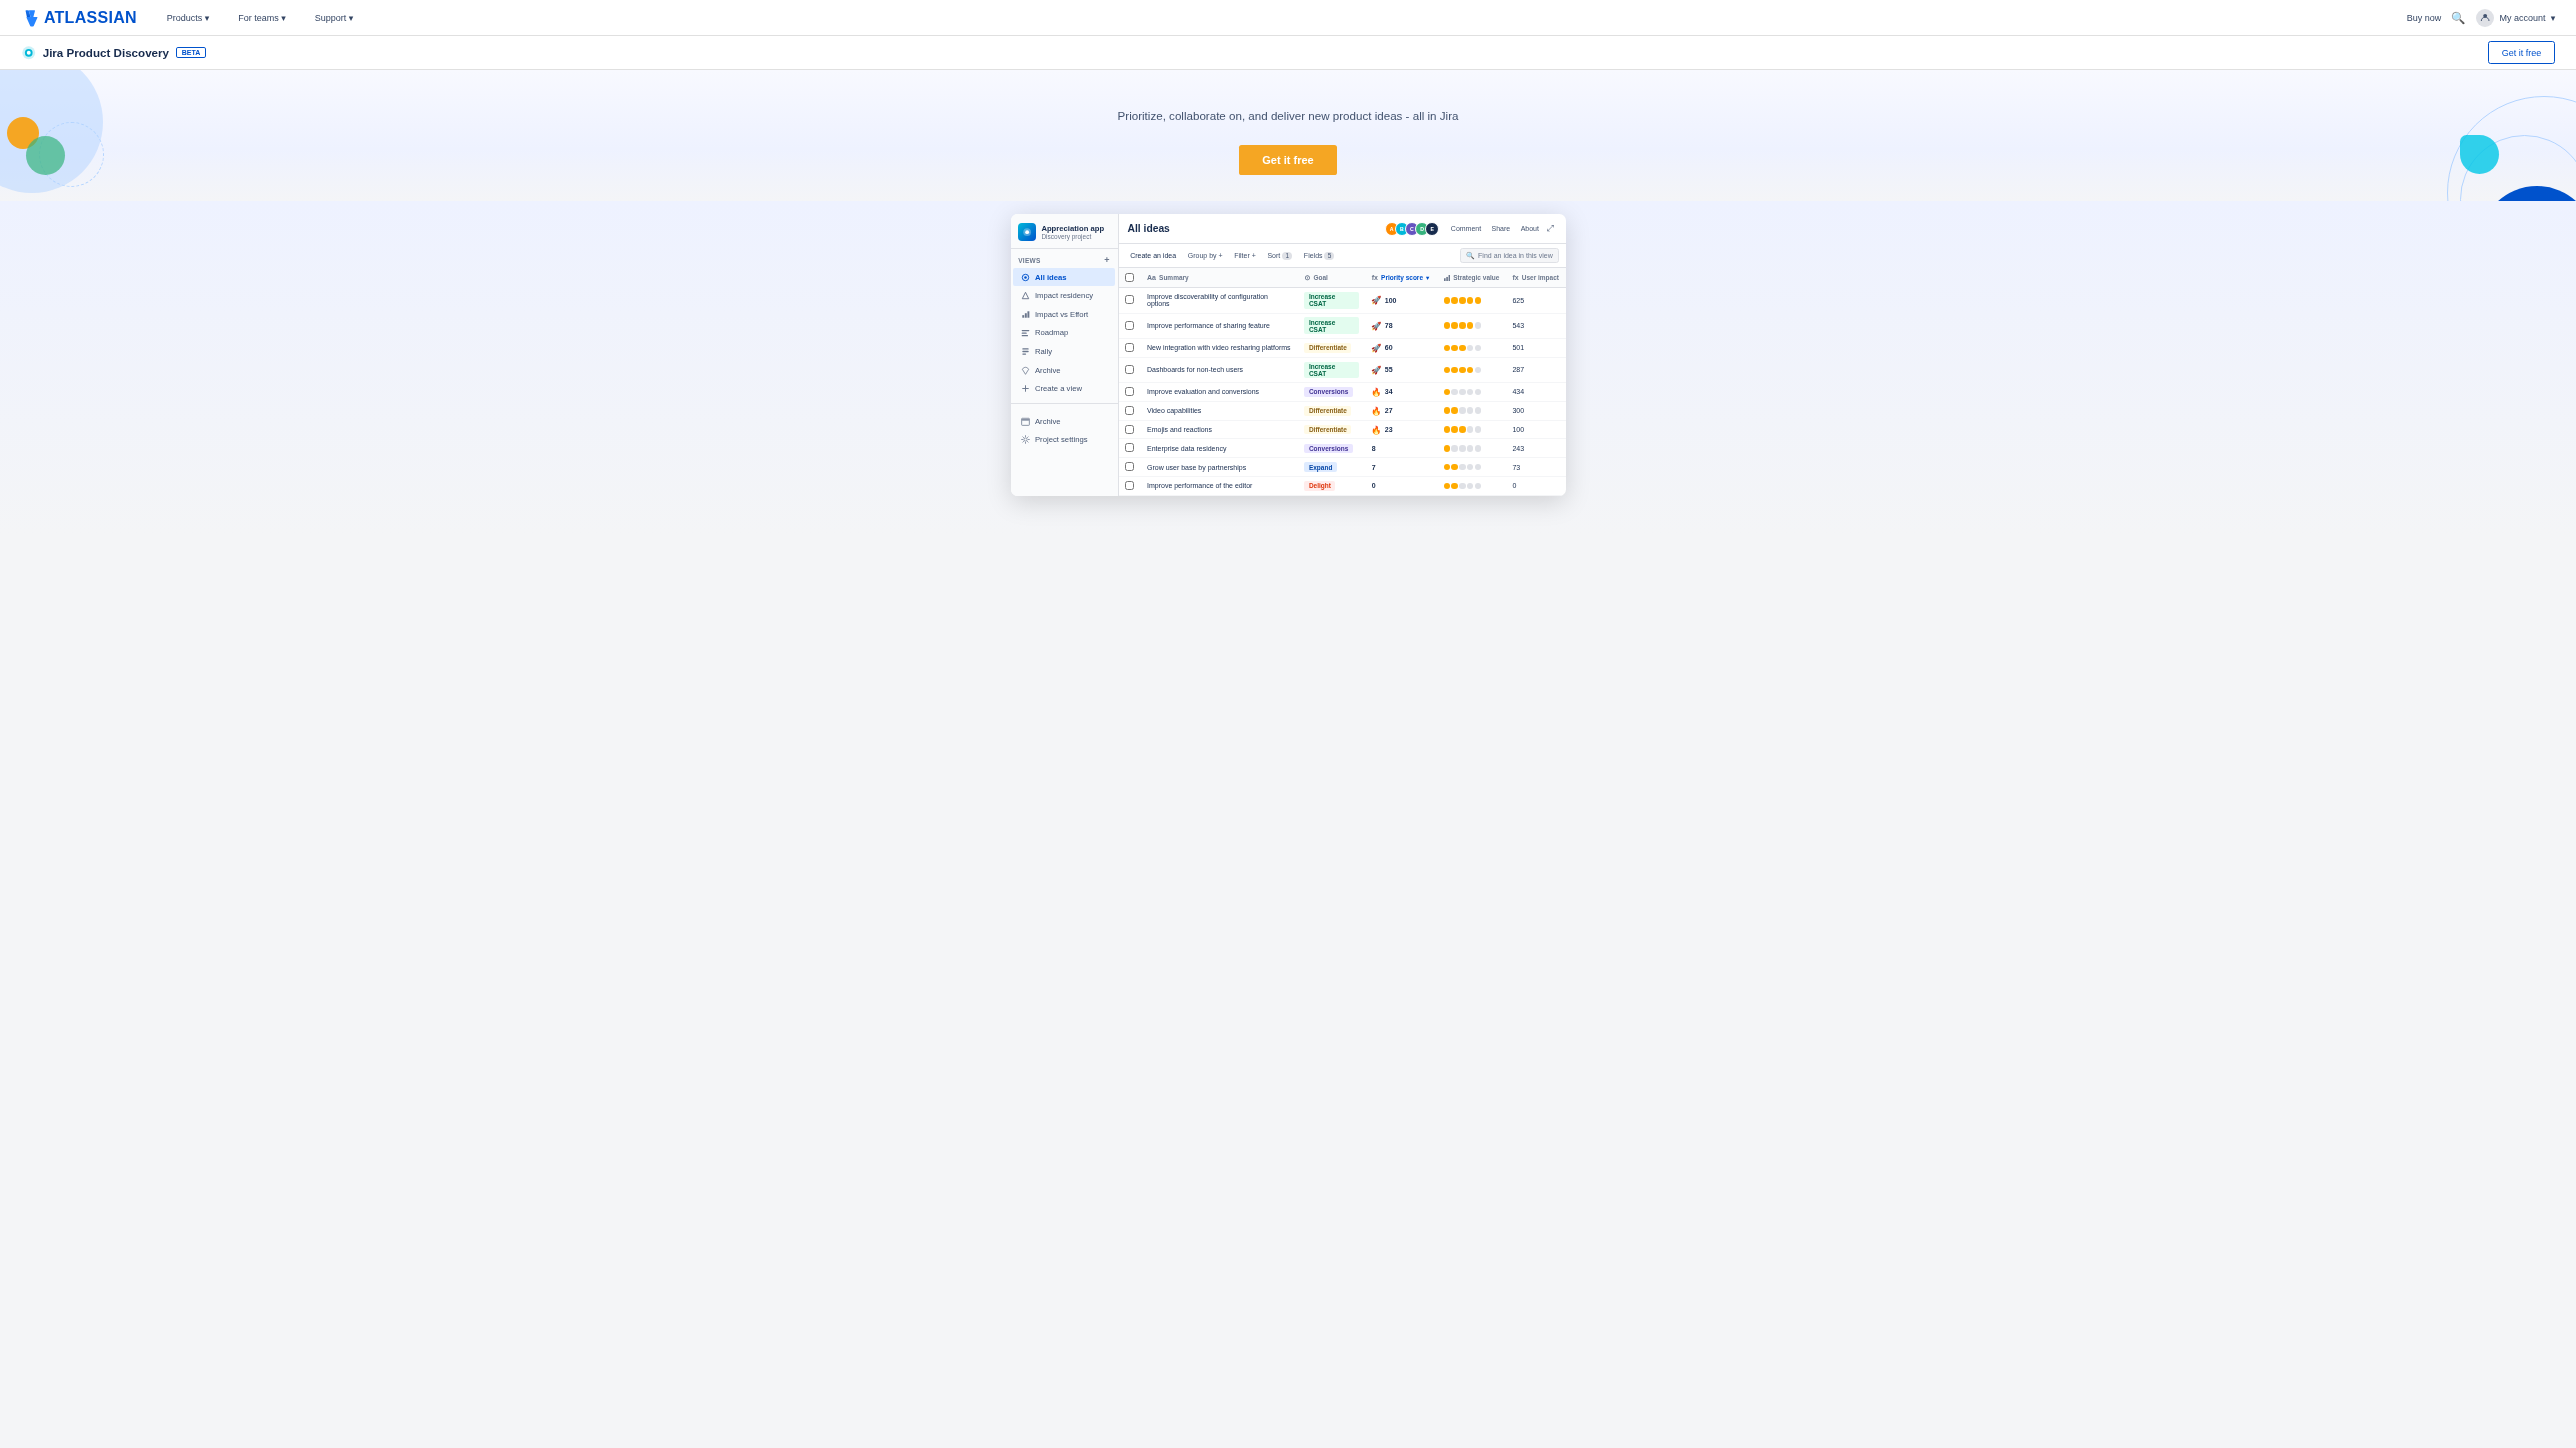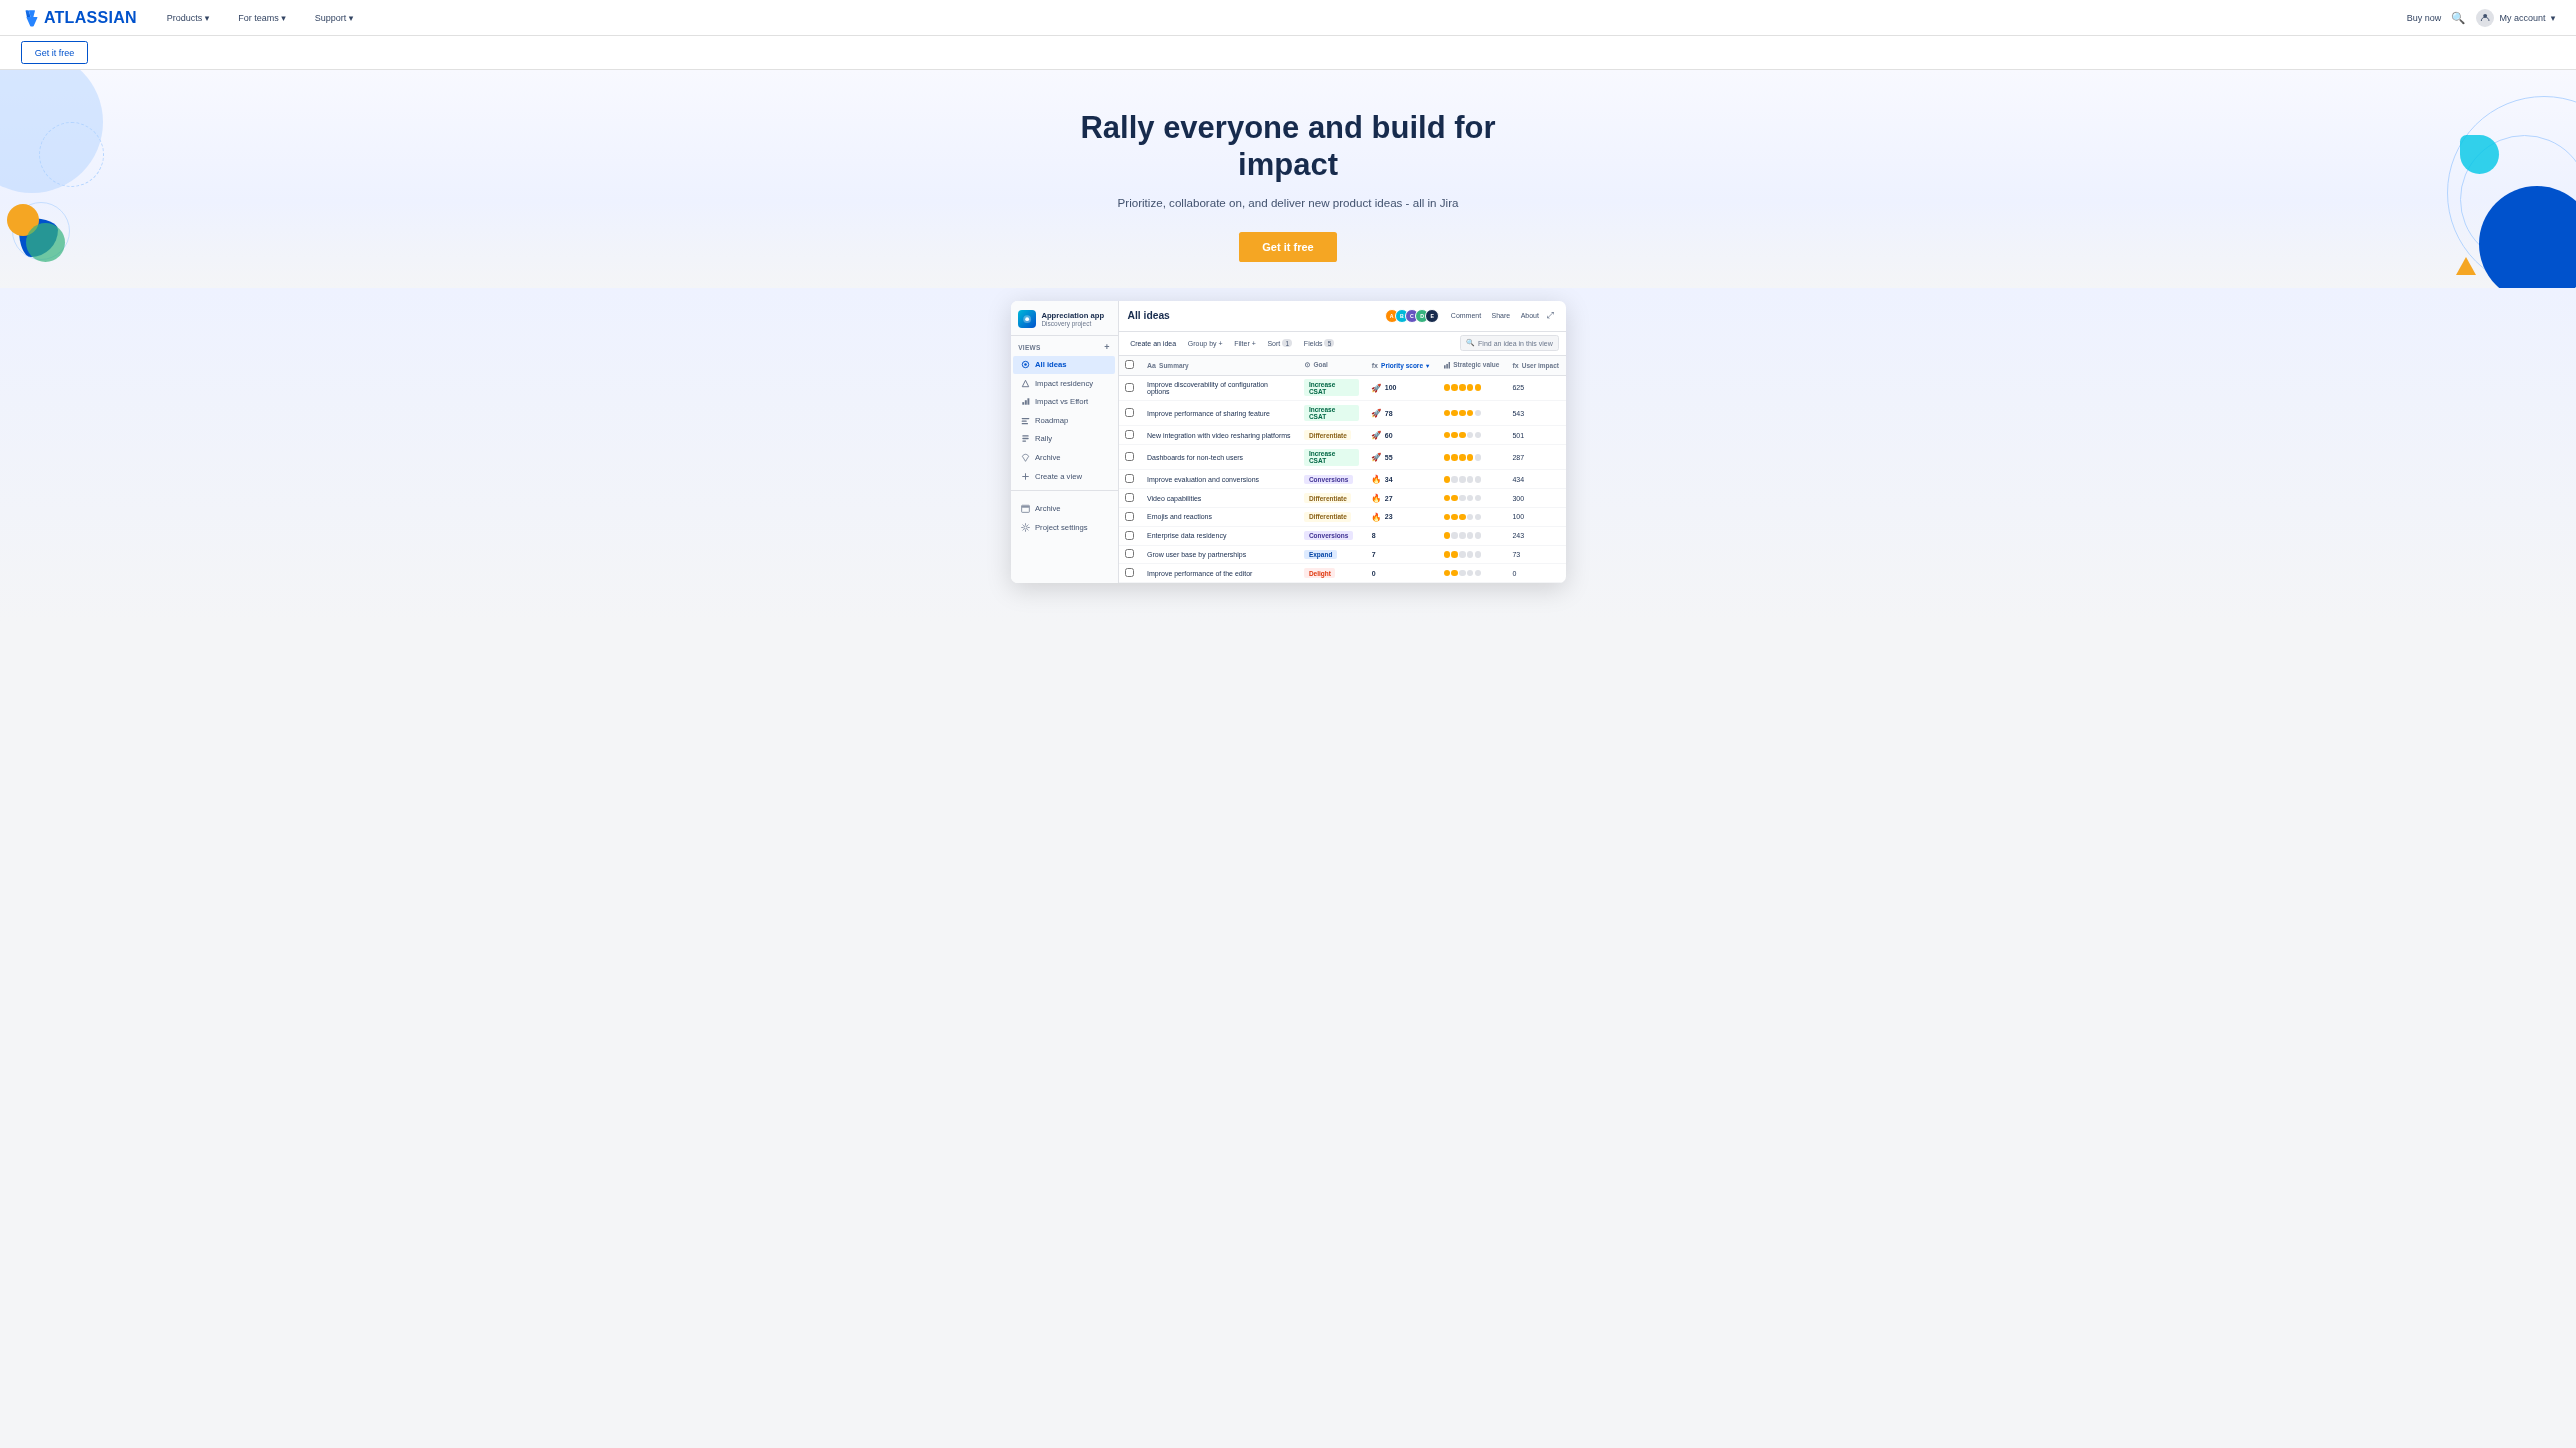--- a/index.html
+++ b/index.html
@@ -132,40 +132,48 @@
             <circle cx="8" cy="6" r="3"></circle>
             <path d="M2 14c0-3.3 2.7-6 6-6s6 2.7 6 6" stroke="#42526e" stroke-width="1.5" fill="none"></path>
           </svg>
       </div>
       <span>My account</span> ▾
     </div>
   </div>
 </nav>
 
 <div class="product-bar">
+  <div class="product-bar-left">
+    <svg class="product-icon" viewBox="0 0 24 24" fill="none">
+      <circle cx="12" cy="12" r="10" fill="#00b8d9" opacity="0.2"></circle>
+      <circle cx="12" cy="12" r="6" fill="#00b8d9"></circle>
+      <circle cx="12" cy="12" r="3" fill="#fff"></circle>
+    </svg>
+    <span class="product-name">Jira Product Discovery</span>
+    <span class="beta-badge">BETA</span>
+  </div>
   <button class="get-it-free-btn">Get it free</button>
 </div>
 
 <section class="hero">
   
   <div class="deco deco-1"></div>
   <div class="deco deco-2"></div>
   <div class="deco deco-circle-outline"></div>
   <div class="deco deco-3" style="border-radius: 30% 70% 70% 30% / 30% 30% 70% 70%;"></div>
   <div class="deco deco-yellow" style="bottom:52px;left:6.5px;width:32px;height:32px;"></div>
   <div class="deco deco-teal-sm" style="bottom:26px;left:26px;width:39px;height:39px;opacity:0.7;"></div>
 
   
   <div class="deco deco-right-outline"></div>
   <div class="deco deco-right-outline2"></div>
   <div class="deco deco-right-teal" style="right:77px;top:65px;width:39px;height:39px;background:#00c7e6;opacity:0.8;border-radius:6.5px 50% 50% 50%;"></div>
   <div class="deco deco-right-lg" style="right:-19.4px;top:116px;width:116px;height:116px;background:#0052cc;"></div>
   <div class="deco-arrow"></div>
 
-  <h1 class="hero-title">Rally everyone and build for impact</h1>
   <p class="hero-subtitle">Prioritize, collaborate on, and deliver new product ideas - all in Jira</p>
   <button class="hero-cta">Get it free</button>
 </section>
 
 <div class="demo-section">
   <div class="demo-card">
 
     <div class="sidebar">
       <div class="sidebar-header">
         <div class="sidebar-app-icon">

